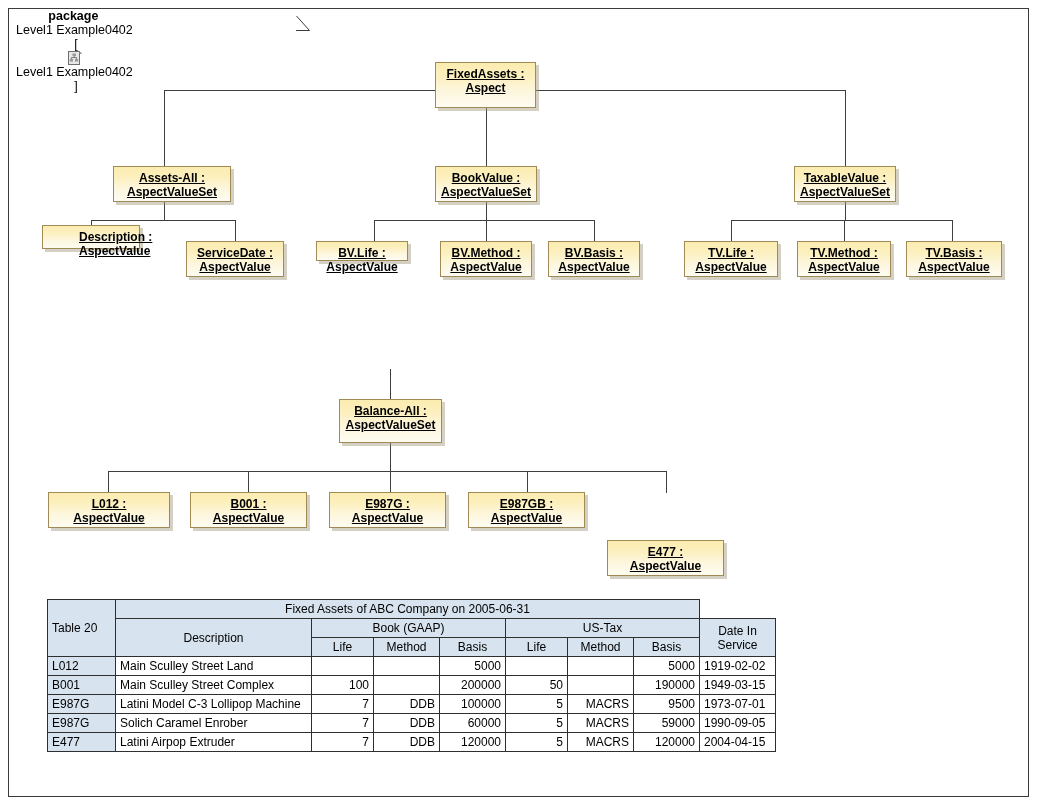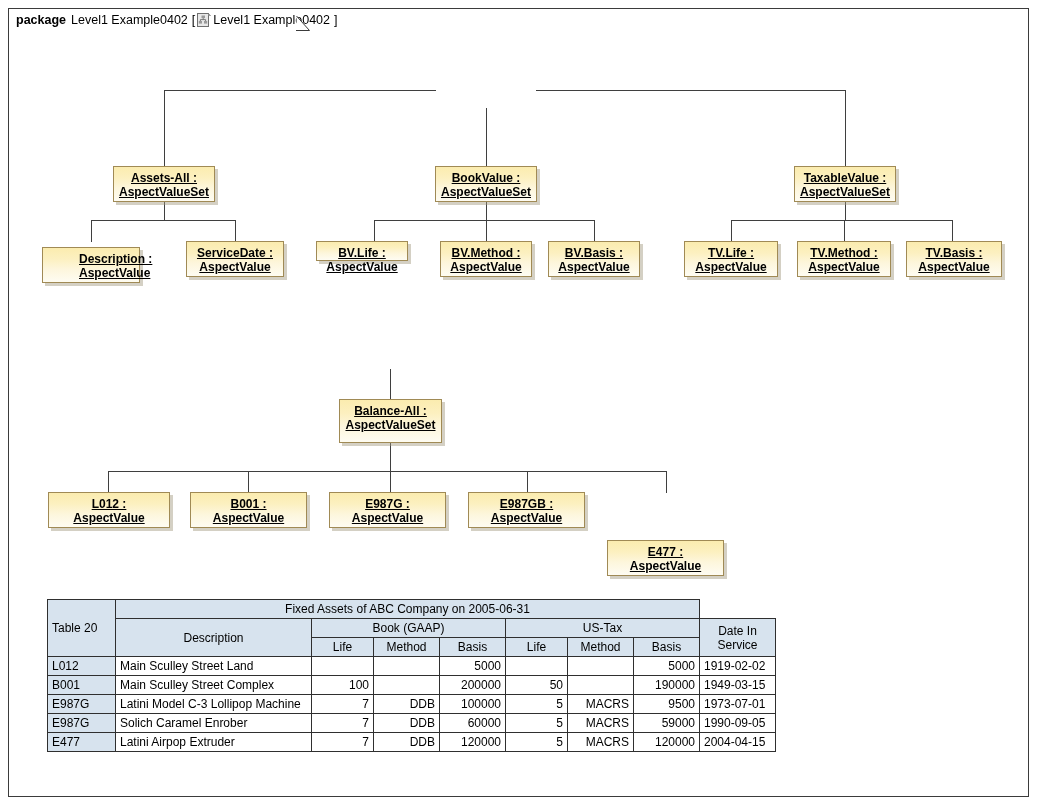--- a/index.html
+++ b/index.html
@@ -39,20 +39,21 @@
     background: #ffffff;
     border-left: 1px solid #3b3b3b;
     border-top: 1px solid #3b3b3b;
     display: flex;
     align-items: center;
     padding: 0 4px 0 7px;
     white-space: nowrap;
     font-size: 12.5px;
     color: #000;
     z-index: 5;
+    flex-direction: column;
   }
   #pkg-tab .kw {
     font-weight: bold;
     margin-right: 5px;
   }
   #pkg-tab .nm { margin-right: 3px; }
   #pkg-tab .br { margin: 0 1px; }
   .pkg-tab-slant {
     position: absolute;
     left: 296px;
@@ -193,35 +194,39 @@
   <div class="edge v" style="left:390px; top:369px; height:30px;"></div>
 
   <div class="edge v" style="left:390px; top:443px; height:28px;"></div>
   <div class="edge h" style="left:108px; top:471px; width:558px;"></div>
   <div class="edge v" style="left:108px; top:471px; height:22px;"></div>
   <div class="edge v" style="left:248px; top:471px; height:22px;"></div>
   <div class="edge v" style="left:390px; top:471px; height:22px;"></div>
   <div class="edge v" style="left:527px; top:471px; height:22px;"></div>
   <div class="edge v" style="left:666px; top:471px; height:22px;"></div>
 
-
-  <div class="node" style="left:113px; top:166px; width:102px; height:36px;">
+  <div class="node" style="left:435px; top:62px; width:101px; height:46px;">
+    <span class="ln">FixedAssets :</span>
+    <span class="ln">Aspect</span>
+  </div>
+
+  <div class="node" style="left:113px; top:166px; width:118px; height:36px;">
     <span class="ln">Assets-All :</span>
     <span class="ln">AspectValueSet</span>
   </div>
   <div class="node" style="left:435px; top:166px; width:102px; height:36px;">
     <span class="ln">BookValue :</span>
     <span class="ln">AspectValueSet</span>
   </div>
   <div class="node" style="left:794px; top:166px; width:102px; height:36px;">
     <span class="ln">TaxableValue :</span>
     <span class="ln">AspectValueSet</span>
   </div>
 
-  <div class="node" style="left:42px; top:247px; width:98px; height:36px;padding-left:36px;">
+  <div class="node" style="left:42px; top:225px; width:98px; height:24px;padding-left:36px;">
     <span class="ln">Description :</span>
     <span class="ln">AspectValue</span>
   </div>
   <div class="node" style="left:186px; top:241px; width:98px; height:36px;">
     <span class="ln">ServiceDate :</span>
     <span class="ln">AspectValue</span>
   </div>
   <div class="node" style="left:316px; top:241px; width:92px; height:20px;">
     <span class="ln">BV.Life :</span>
     <span class="ln">AspectValue</span>

